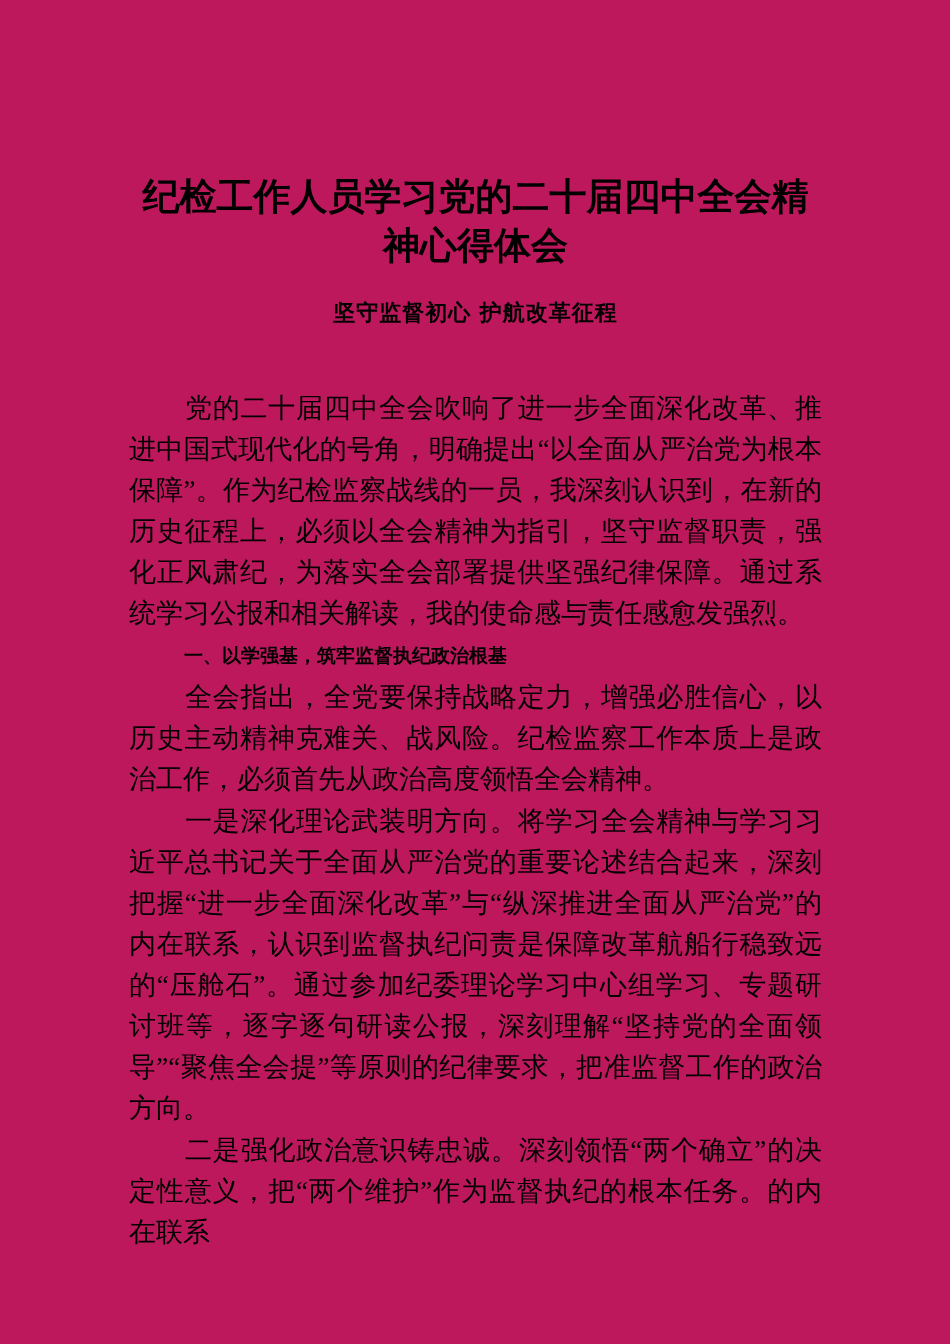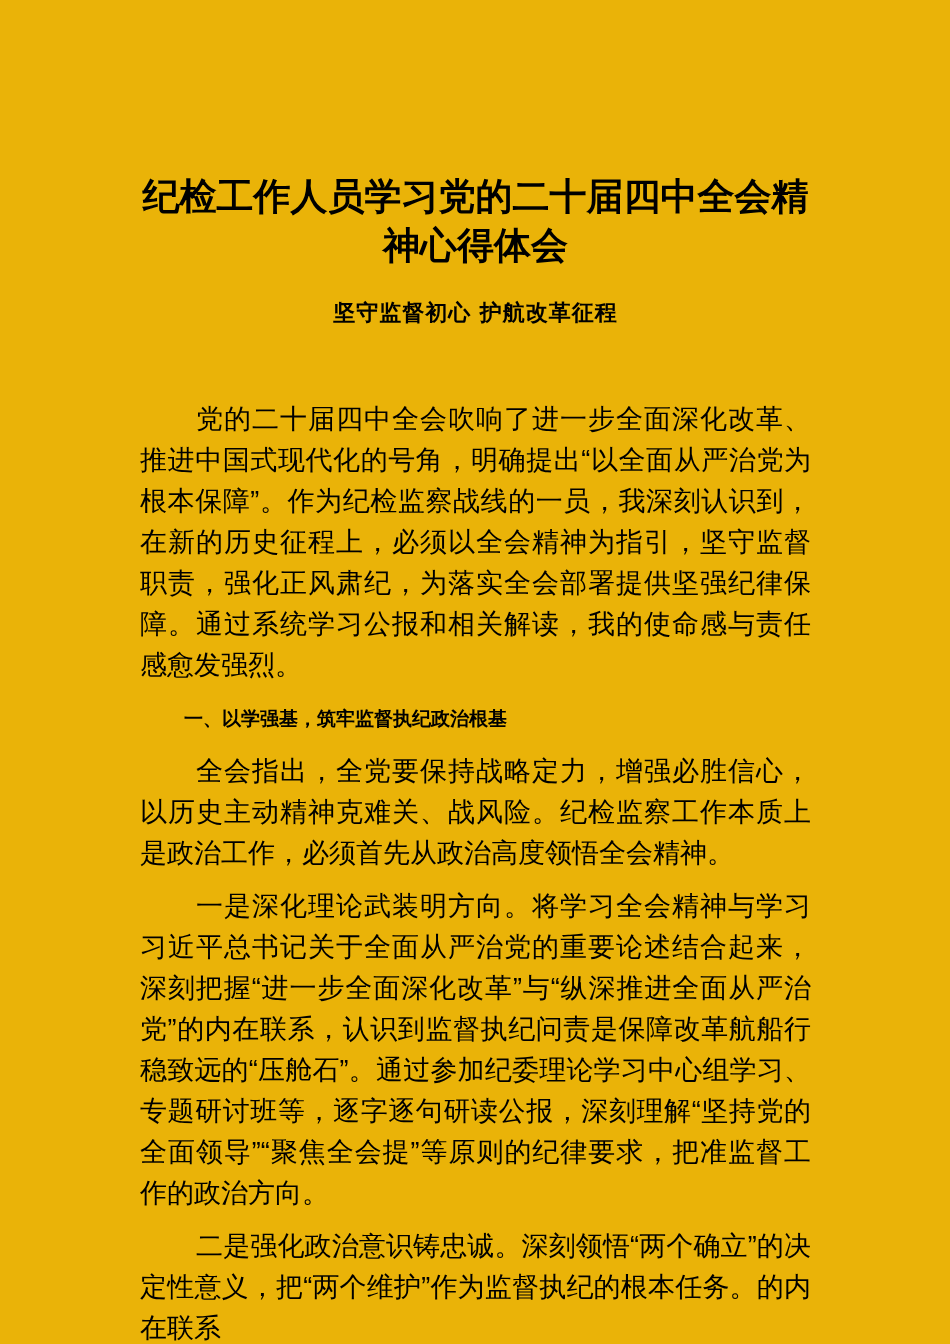--- a/index.html
+++ b/index.html
@@ -12,21 +12,21 @@
     height: 1344px;
     overflow: hidden;
     font-family: "DejaVu Serif", "Liberation Serif", serif;
     color: #000000;
   }
 
   .page {
     position: relative;
     width: 950px;
     height: 1344px;
-    background: #eab308;
+    background: #be185d;
     box-sizing: border-box;
   }
 
   .content {
     position: absolute;
     left: 128px;
     top: 0;
     width: 695px;
   }
 
@@ -54,22 +54,22 @@
     letter-spacing: 1px;
     color: #000000;
   }
 
   
   .body-area {
     padding-top: 43px;
   }
 
   p.para {
-    margin: 12px;
-    font-family: Liberation Sans, sans-serif;
+    margin: 1px;
+    font-family: Liberation Serif, serif;
     font-size: 27px;
     line-height: 41px;
     text-align: justify;
     text-align-last: left;
     text-indent: 56px;
     letter-spacing: 0px;
     word-break: break-all;
     color: #000000;
   }
 

